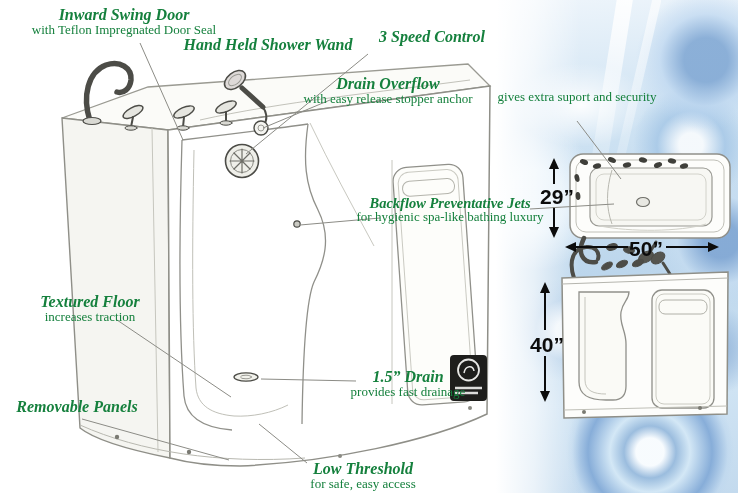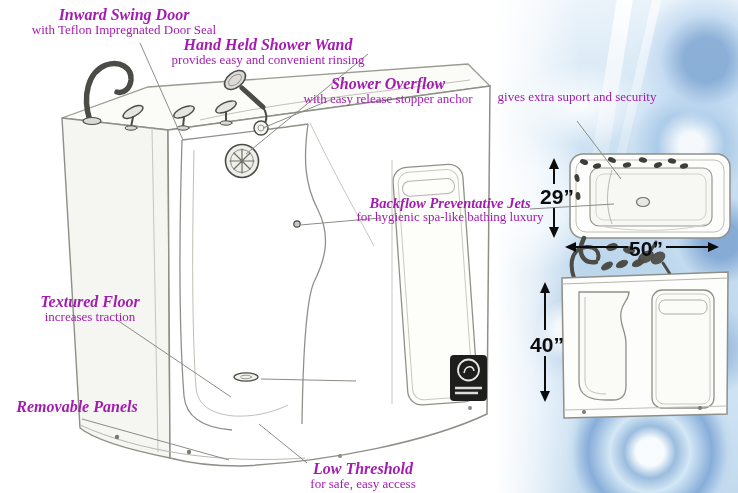--- a/index.html
+++ b/index.html
@@ -24,21 +24,21 @@
   .water-fade{
     position:absolute;left:496px;top:0;width:84px;height:493px;z-index:0;
     background:linear-gradient(90deg,#ffffff 0%,rgba(255,255,255,.65) 45%,rgba(255,255,255,0) 100%);
   }
   .streak{position:absolute;z-index:0;background:linear-gradient(to bottom,rgba(255,255,255,.95),rgba(255,255,255,.15));border-radius:8px;}
   .streak.s1{left:604px;top:-12px;width:16px;height:185px;transform:rotate(9deg);}
   .streak.s2{left:630px;top:-6px;width:9px;height:205px;transform:rotate(13deg);opacity:.7;}
   
   svg.art{position:absolute;left:0;top:0;z-index:1;}
   
-  .feature{position:absolute;z-index:2;text-align:center;color:#a21caf;transform:translateX(-50%);}
+  .feature{position:absolute;z-index:2;text-align:center;color:#15803d;transform:translateX(-50%);}
   .feature .title{font-weight:bold;font-style:italic;font-size:16px;line-height:18px;white-space:nowrap;}
   .feature .sub{font-size:13px;line-height:12px;white-space:nowrap;}
   .feature.small .title{font-size:14.5px;line-height:16px;}
   .dim{
     position:absolute;z-index:2;transform:translateX(-50%);
     font-family:"Liberation Sans",sans-serif;font-size:21px;font-weight:700;color:#0c0c0c;
     white-space:nowrap;background:transparent;
   }
 </style>
 </head>
@@ -228,45 +228,49 @@
     </g>
   </svg>
 
   <div class="feature" style="left:124px;top:6px">
     <div class="title">Inward Swing Door</div>
     <div class="sub">with Teflon Impregnated Door Seal</div>
   </div>
 
   <div class="feature" style="left:268px;top:36px">
     <div class="title">Hand Held Shower Wand</div>
-    <div class="sub">provides easy and convenient rinsing</div>
   </div>
 
   <div class="feature" style="left:432px;top:28px">
+    <div class="title">3 Speed Control</div>
   </div>
 
   <div class="feature" style="left:388px;top:75px">
-    <div class="title">Shower Overflow</div>
+    <div class="title">Drain Overflow</div>
     <div class="sub">with easy release stopper anchor</div>
   </div>
 
   <div class="feature small" style="left:577px;top:91px">
     <div class="sub">gives extra suport and security</div>
   </div>
 
   <div class="feature" style="left:90px;top:293px">
     <div class="title">Textured Floor</div>
     <div class="sub">increases traction</div>
   </div>
 
   <div class="feature small" style="left:450px;top:195px">
     <div class="title">Backflow Preventative Jets</div>
     <div class="sub">for hygienic spa-like bathing luxury</div>
   </div>
 
+  <div class="feature" style="left:408px;top:368px">
+    <div class="title">1.5” Drain</div>
+    <div class="sub">provides fast drainage</div>
+  </div>
 
   <div class="feature" style="left:77px;top:398px">
     <div class="title">Removable Panels</div>
   </div>
 
   <div class="feature" style="left:363px;top:460px">
     <div class="title">Low Threshold</div>
     <div class="sub">for safe, easy access</div>
   </div>
 

